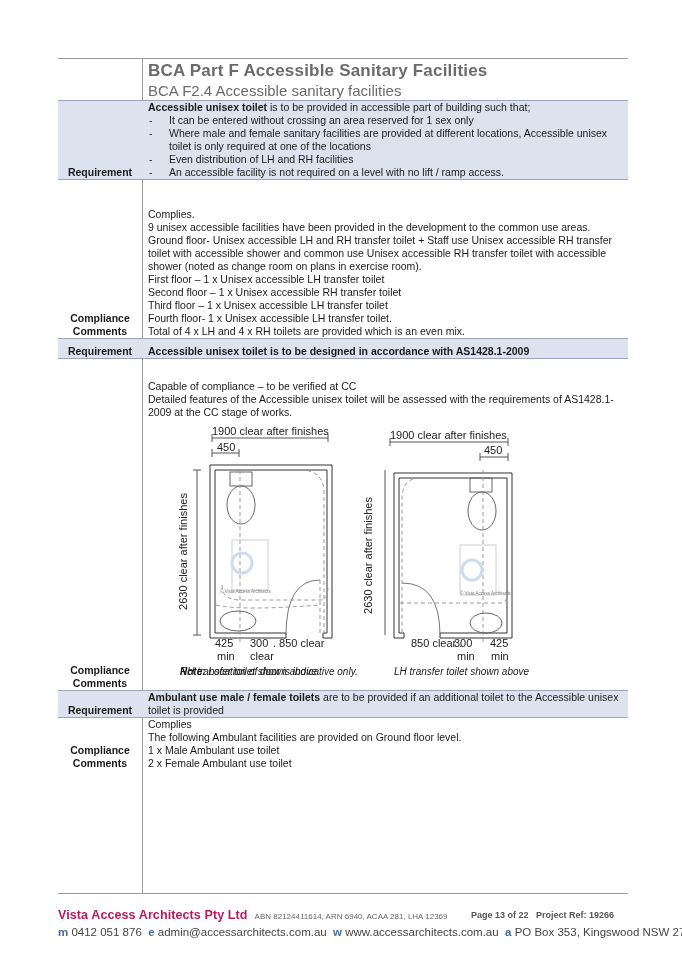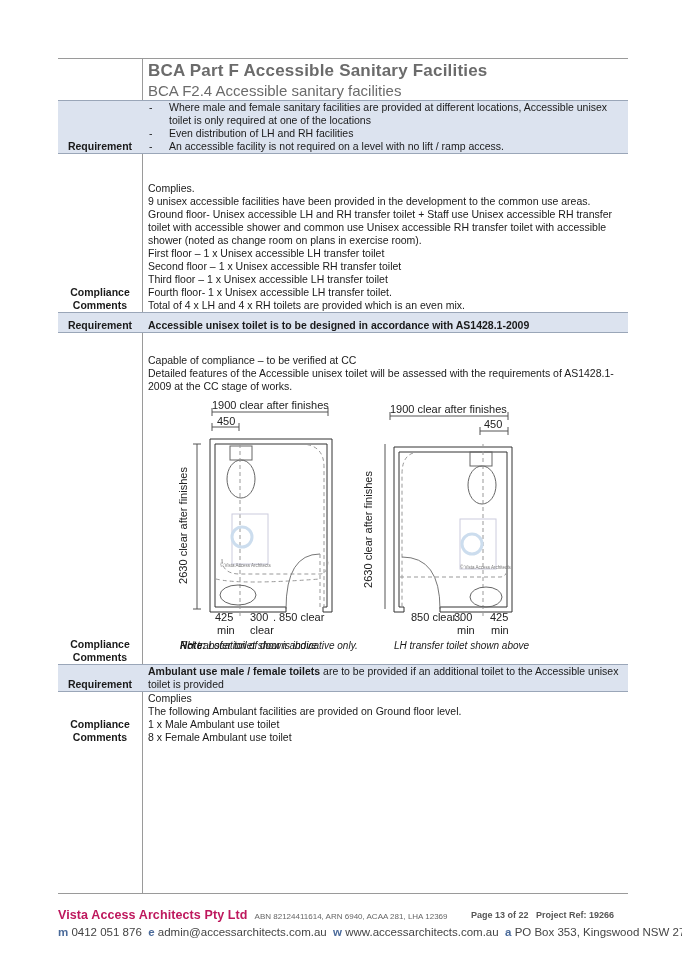--- a/index.html
+++ b/index.html
@@ -44,21 +44,23 @@
       <div class="lab"></div>
       <div class="cnt">
         <div class="h1">BCA Part F Accessible Sanitary Facilities</div>
         <div class="h2">BCA F2.4 Accessible sanitary facilities</div>
       </div>
     </div>
 
     <div class="row req">
       <div class="lab">Requirement</div>
       <div class="cnt">
+        <div><b>Accessible unisex toilet</b><span> is to be provided in accessible part of building such that;</span></div>
         <ul class="dash">
+          <li>It can be entered without crossing an area reserved for 1 sex only</li>
           <li>Where male and female sanitary facilities are provided at different locations, Accessible unisex toilet is only required at one of the locations</li>
           <li>Even distribution of LH and RH facilities</li>
           <li>An accessible facility is not required on a level with no lift / ramp access.</li>
         </ul>
       </div>
     </div>
 
     <div class="row" style="height:158px;">
       <div class="lab">
         <span class="line">Compliance</span>
@@ -176,21 +178,21 @@
 
     <div class="row">
       <div class="lab">
         <span class="line">Compliance</span>
         <span class="line">Comments</span>
       </div>
       <div class="cnt">
         <span class="line">Complies</span>
         <span class="line">The following Ambulant facilities are provided on Ground floor level.</span>
         <span class="line">1 x Male Ambulant use toilet</span>
-        <span class="line">8 x Female Ambulant use toilet</span>
+        <span class="line">2 x Female Ambulant use toilet</span>
       </div>
     </div>
   </div>
 </div>
 
 <div class="footer-rule"></div>
 
 <div class="footer">
   <div class="f1">
     <span class="company">Vista Access Architects Pty Ltd</span>

